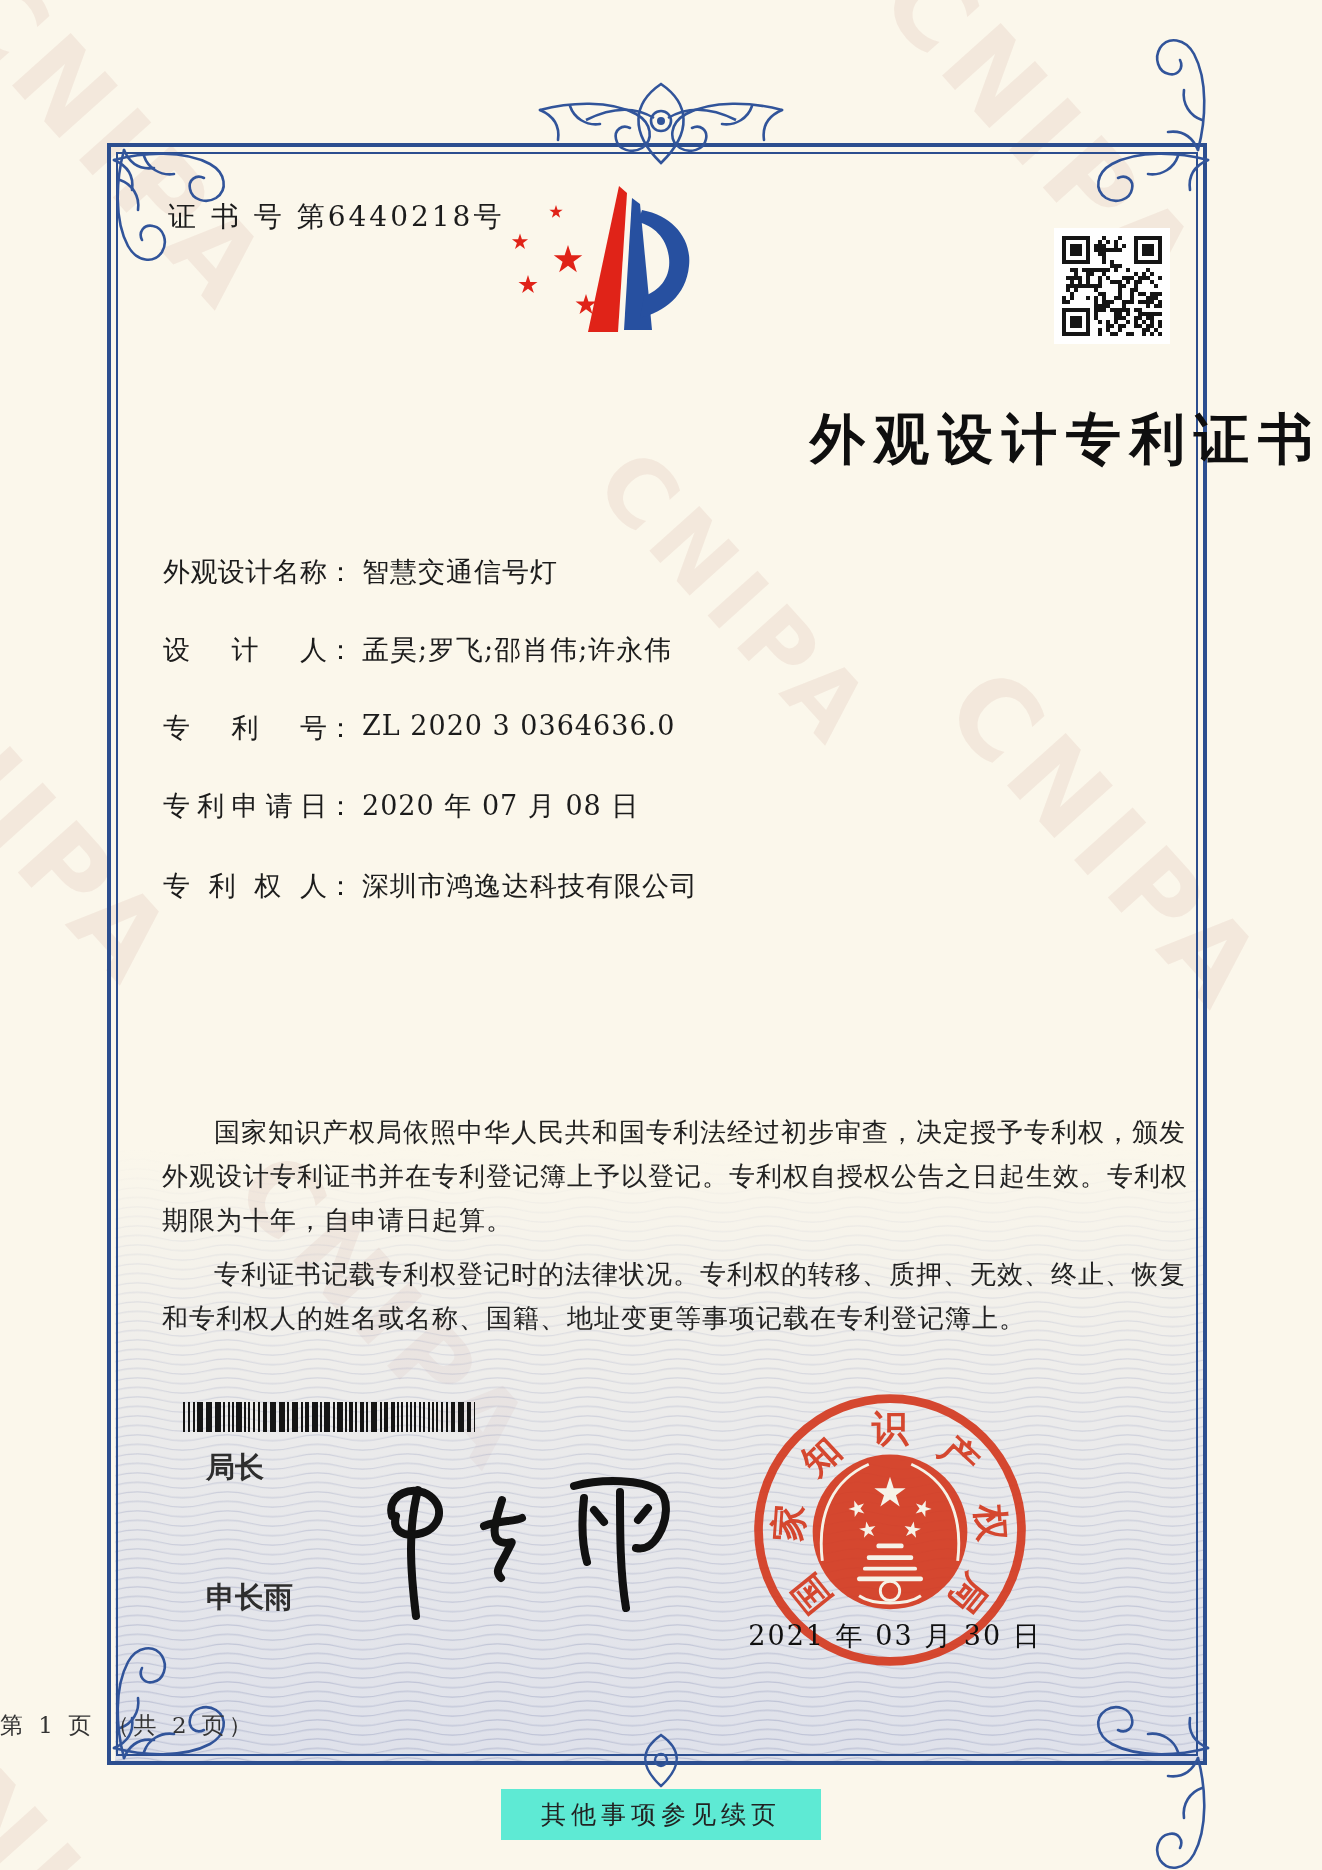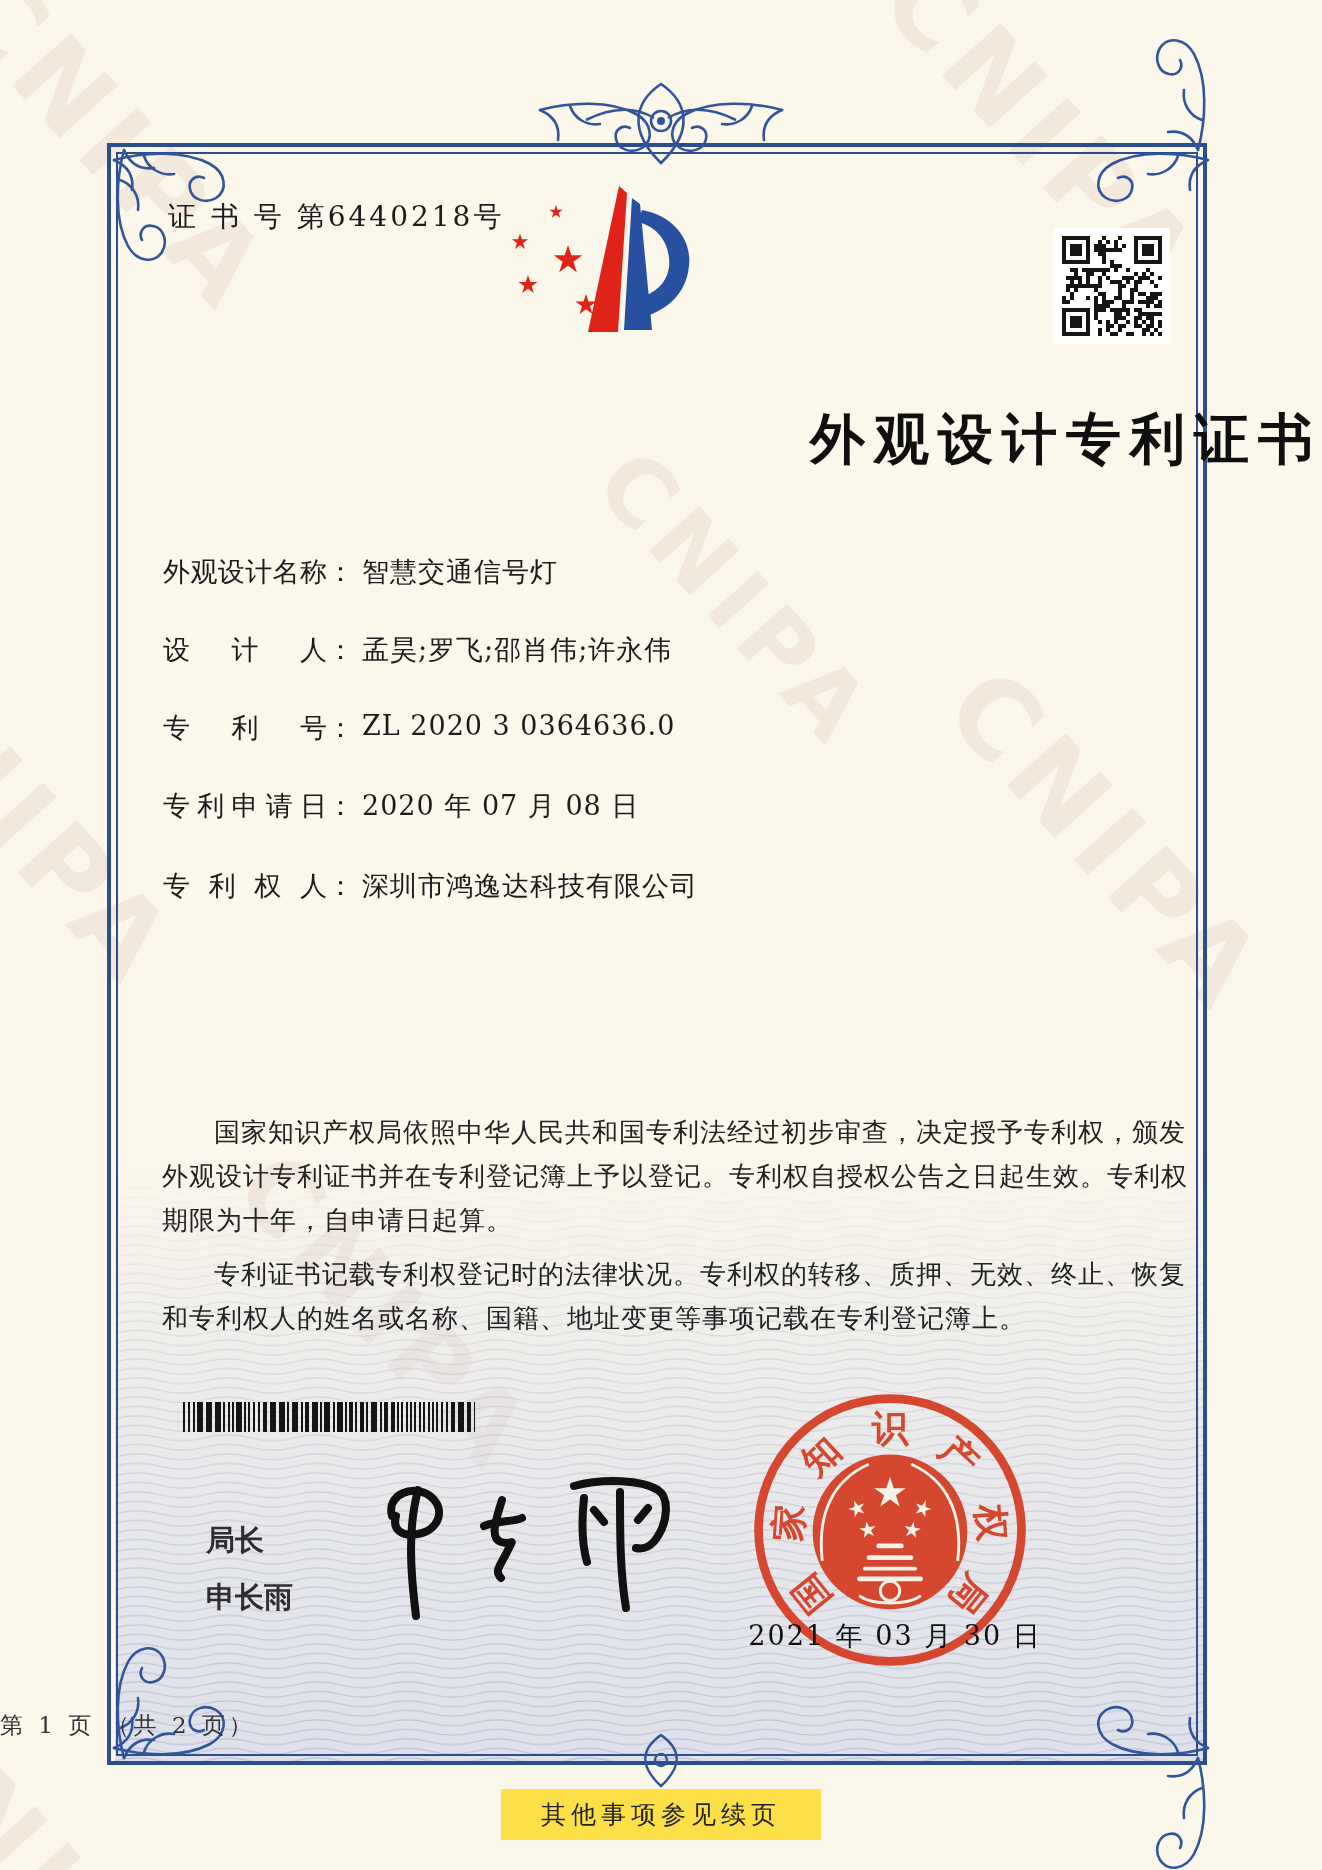--- a/index.html
+++ b/index.html
@@ -38,34 +38,34 @@
   .grant2{position:absolute;left:500px;top:0;}
   
   .bodytext{position:absolute;left:152px;top:1100px;width:1048px;z-index:4;}
   .bodytext p{margin:10px;font-size:26px;line-height:44px;text-indent:2em;
     letter-spacing:1px;color:#222;}
   
   .wave-backdrop{position:absolute;left:115px;top:1148px;width:1092px;height:614px;z-index:2;
     background:linear-gradient(180deg,rgba(223,226,238,0) 0%,rgba(216,220,235,0.45) 45%,rgba(211,216,234,0.72) 100%);}
   .wave-svg{position:absolute;left:115px;top:1148px;z-index:2;}
   .barcode{position:absolute;left:183px;top:1402px;z-index:4;}
-  .director-label{position:absolute;left:206px;top:1521px;
+  .director-label{position:absolute;left:206px;top:1448px;
     font-family:Liberation Mono, monospace;font-weight:bold;
     font-size:29px;color:#2e2e2e;z-index:4;}
   .director-name{position:absolute;left:206px;top:1578px;
     font-family:"DejaVu Sans","Liberation Sans",sans-serif;font-weight:bold;
     font-size:29px;color:#2e2e2e;z-index:4;}
   .signature{position:absolute;left:352px;top:1438px;z-index:5;}
   .seal{position:absolute;left:745px;top:1385px;z-index:4;}
   .seal-date{position:absolute;left:700px;top:1618px;width:390px;text-align:center;
     font-size:27px;letter-spacing:2px;color:#101010;z-index:6;}
   .page-info{position:absolute;left:0;top:1710px;width:100%;text-align:left;
     font-size:23px;letter-spacing:4px;color:#333;z-index:4;}
   .cont-note{position:absolute;left:50%;top:1789px;transform:translateX(-50%);
-    background:#fde047;padding:9px 40px;font-size:25px;letter-spacing:5px;
+    background:#5eead4;padding:9px 40px;font-size:25px;letter-spacing:5px;
     color:#222;z-index:4;white-space:nowrap;}
 </style>
 </head>
 <body>
 
 <div id="page">
 
   <svg width="0" height="0" style="position:absolute" aria-hidden="true">
     <defs>
       <path id="star" d="M0,-1 L0.2245,-0.309 0.951,-0.309 0.363,0.118 0.588,0.809 0,0.382 -0.588,0.809 -0.363,0.118 -0.951,-0.309 -0.2245,-0.309 Z"></path>

